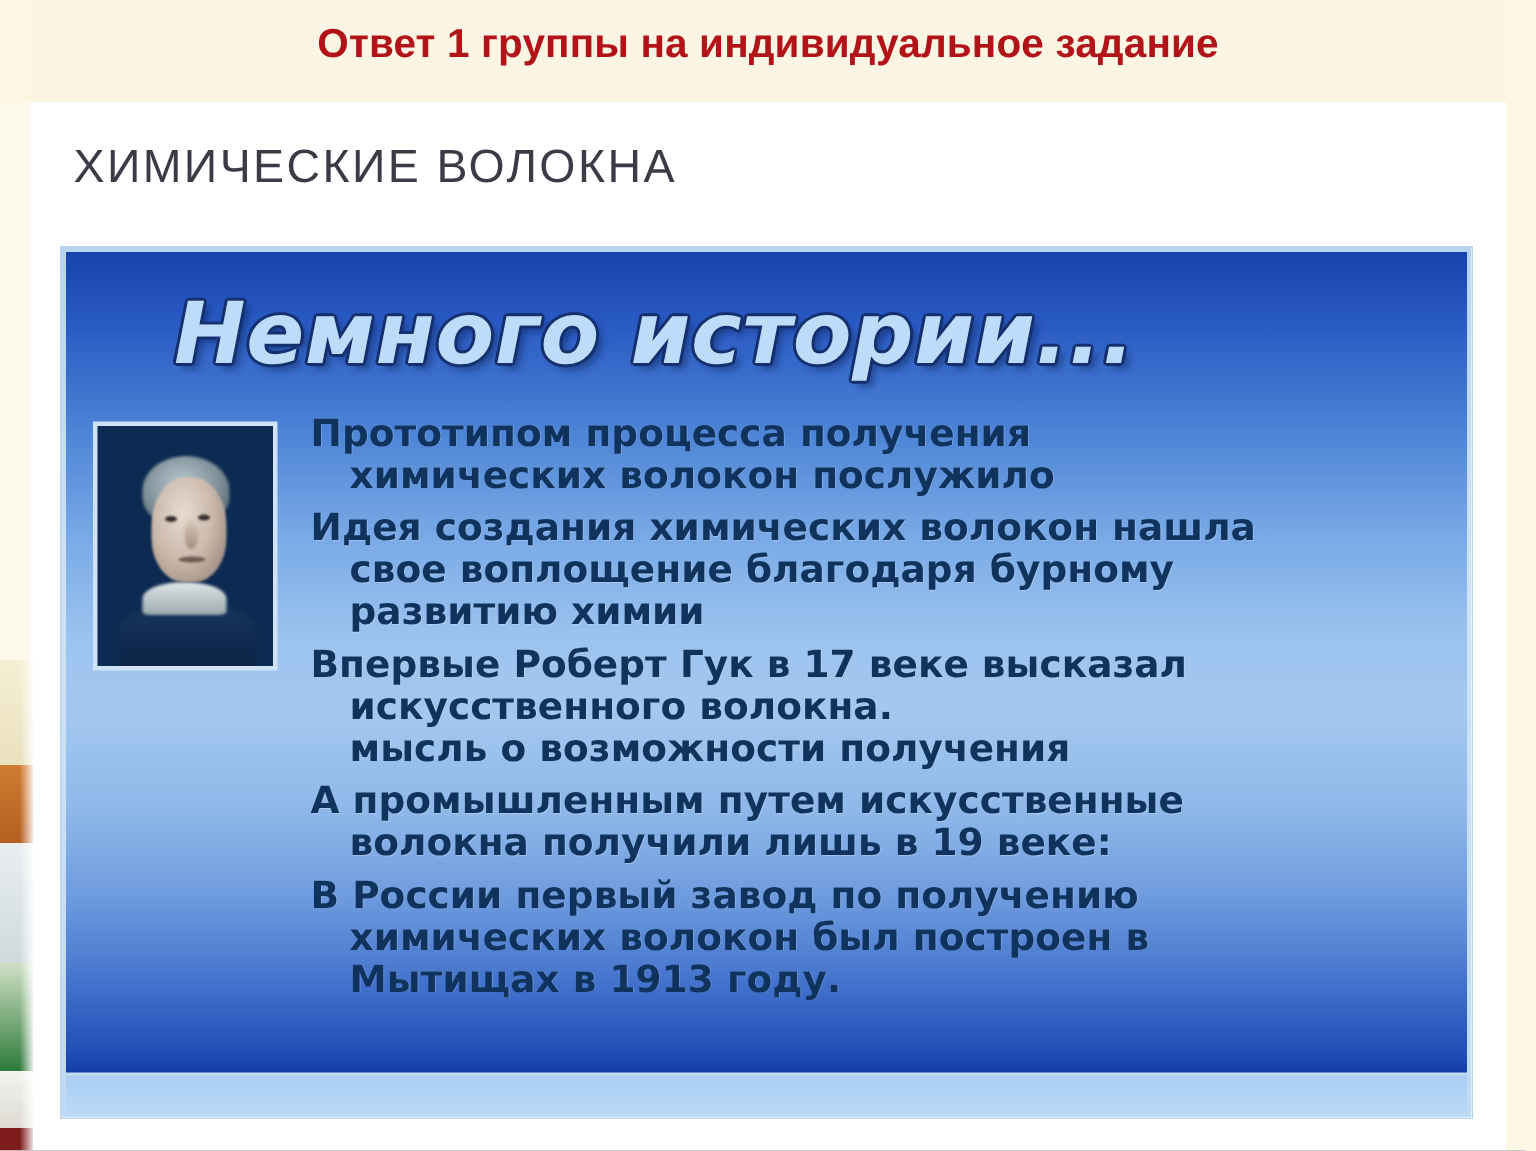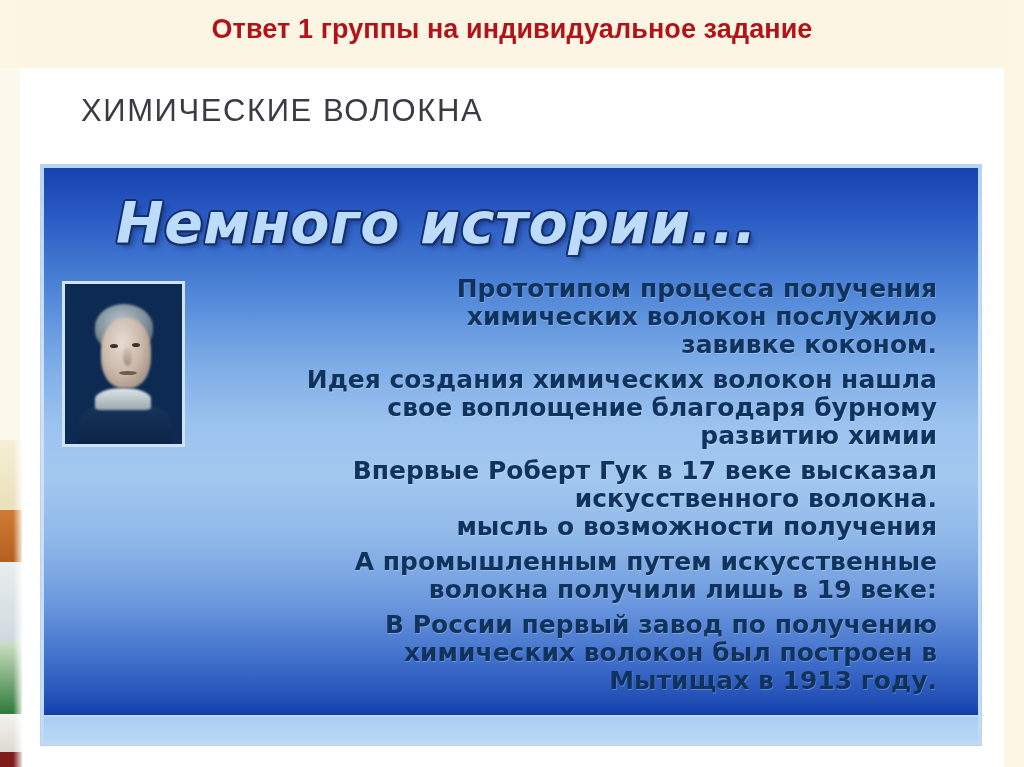--- a/index.html
+++ b/index.html
@@ -50,21 +50,21 @@
     position: absolute;
     left: 20px;
     top: 68px;
     width: 984px;
     height: 699px;
     background: #ffffff;
   }
 
   .doc-heading {
     position: absolute;
-    left: 61px;
+    left: 29px;
     top: 25px;
     color: #3b3b46;
     font-size: 31px;
     font-weight: 400;
     letter-spacing: 1.6px;
     font-family: "Liberation Sans", sans-serif;
     white-space: nowrap;
   }
 
   
@@ -98,21 +98,20 @@
     position: absolute;
     left: 41px;
     top: 165px;
     width: 940px;
     height: 580px;
     background: linear-gradient(180deg,
       #b6d4f2 0%,
       #cfe3f7 40%,
       #bfdaf4 100%);
     box-shadow: 0 0 0 1px rgba(180,205,235,0.9);
-    text-align: right;
   }
   .slide-inner {
     position: absolute;
     left: 3px;
     top: 3px;
     width: 934px;
     height: 547px;
     background: linear-gradient(180deg,
       #1743ae 0%,
       #2a5bc4 9%,
@@ -325,21 +324,20 @@
           <div class="p-eye-r"></div>
           <div class="p-nose"></div>
           <div class="p-mouth"></div>
         </div>
       </div>
 
       <div class="bullets">
         <div class="bullet">
           <span class="first-line" style="display: block;">Прототипом  процесса получения</span>
           <span style="display: block;">химических волокон послужило</span>
-          <span style="display: block;">завивке коконом.</span>
         </div>
         <div class="bullet">
           <span class="first-line" style="display: block;">Идея создания химических волокон нашла</span>
           <span style="display: block;">свое воплощение благодаря бурному</span>
           <span style="display: block;">развитию химии</span>
         </div>
         <div class="bullet">
           <span class="first-line" style="display: block;">Впервые Роберт Гук в 17 веке высказал</span>
           <span style="display: block;">искусственного волокна.</span>
           <span style="display: block;">мысль о возможности получения</span>

